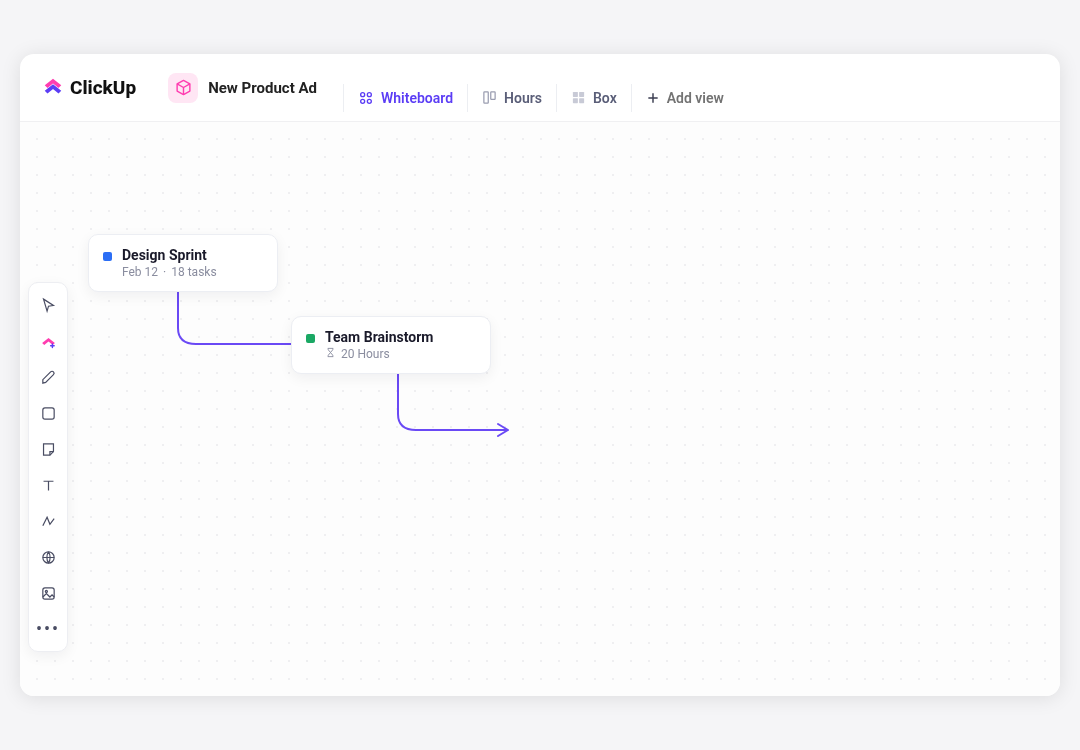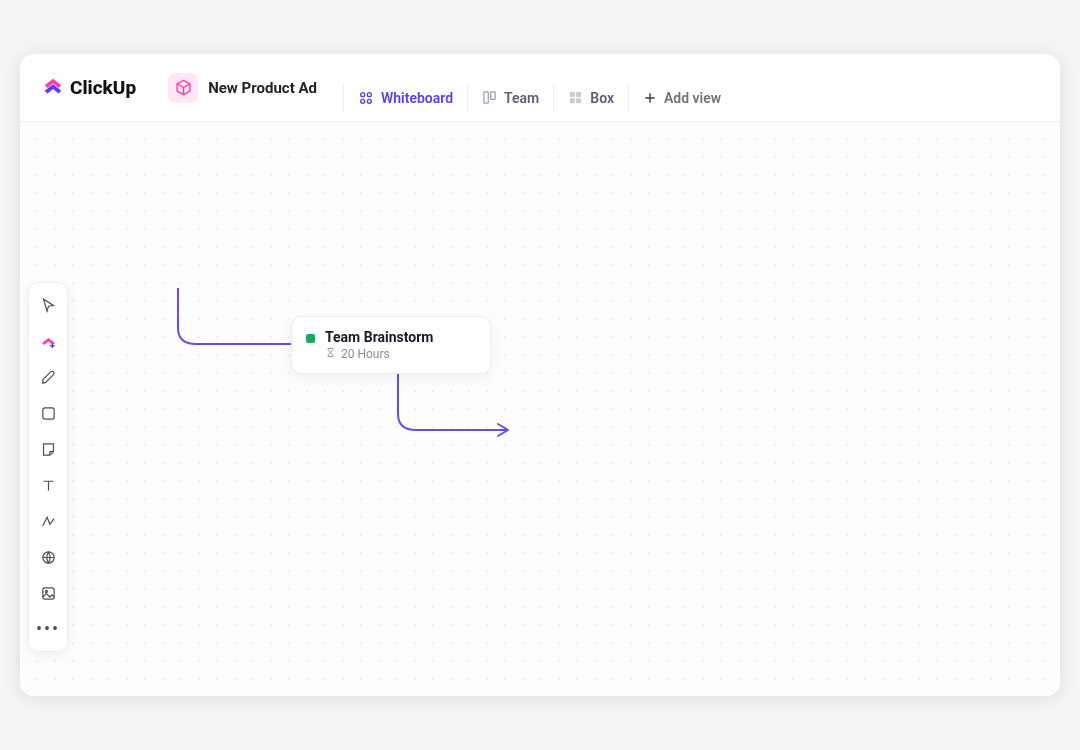--- a/index.html
+++ b/index.html
@@ -204,21 +204,21 @@
         </span>
         <span>Whiteboard</span>
       </div>
       <div class="vtab">
         <span class="vtab-icon">
           <svg viewBox="0 0 24 24" width="15" height="15" fill="none" stroke="#9a9db0" stroke-width="2">
             <rect x="3" y="3" width="7" height="18" rx="1"></rect>
             <rect x="14" y="3" width="7" height="12" rx="1"></rect>
           </svg>
         </span>
-        <span>Team</span>
+        <span>Hours</span>
       </div>
       <div class="vtab">
         <span class="vtab-icon">
           <svg viewBox="0 0 24 24" width="15" height="15" fill="#c8cad6">
             <rect x="3" y="3" width="8" height="8" rx="1"></rect>
             <rect x="13" y="3" width="8" height="8" rx="1"></rect>
             <rect x="3" y="13" width="8" height="8" rx="1"></rect>
             <rect x="13" y="13" width="8" height="8" rx="1"></rect>
           </svg>
         </span>
@@ -286,20 +286,31 @@
           <rect x="4" y="4" width="16" height="16" rx="3"></rect>
           <circle cx="9" cy="9" r="1.5"></circle>
           <path d="M4 17 L9 12 L14 17 L17 14 L20 17"></path>
         </svg>
       </div>
       <div class="tool">
         <span class="more-dots">•••</span>
       </div>
     </div>
 
+    <div class="card" style="top:112px; left:68px; width:190px;">
+      <span class="card-dot" style="background:#2b6ef5"></span>
+      <div class="card-body">
+        <div class="card-title">Design Sprint</div>
+        <div class="card-sub">
+          <span>Feb 12</span>
+          <span>·</span>
+          <span>18 tasks</span>
+        </div>
+      </div>
+    </div>
 
     <div class="card" style="top:194px; left:271px; width:200px;">
       <span class="card-dot" style="background:#1aa864"></span>
       <div class="card-body">
         <div class="card-title">Team Brainstorm</div>
         <div class="card-sub">
           <span>
             <svg viewBox="0 0 24 24" width="11" height="11" fill="none" stroke="#8a8d9f" stroke-width="2">
               <path d="M6 3 H18 M6 21 H18 M7 3 V6 L12 12 L7 18 V21 M17 3 V6 L12 12 L17 18 V21"></path>
             </svg>

